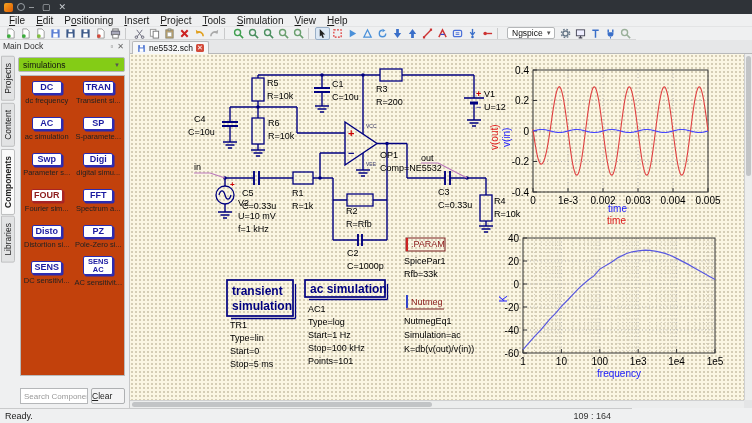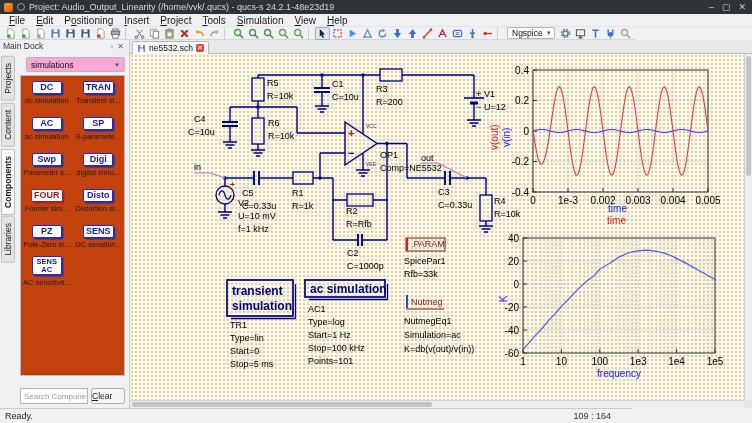--- a/index.html
+++ b/index.html
@@ -32,21 +32,21 @@
   
   .dock{position:absolute;left:0;top:40px;width:130px;height:368px;background:#eff0f1;border-right:1px solid #c7c8c9;}
   .dock-header{height:12px;font-size:8.5px;color:#333;padding:1px 3px;display:flex;align-items:center;}
   .dock-header .sp{flex:1;}
   .dock-header .dh-btn{color:#666;font-size:8px;padding:0 2px;}
   .vtabs{position:absolute;left:0;top:14px;width:17px;bottom:0;}
   .vtab{writing-mode:vertical-rl;transform:rotate(180deg);background:#e2e3e4;border:1px solid #bfc0c1;
         font-size:8.5px;color:#222;padding:6px 1px;margin:2px 1px;border-radius:2px 0 0 2px;text-align:center;}
   .vtab.active{background:#fafafa;font-weight:bold;}
   .dock-panel{position:absolute;left:17px;top:14px;right:1px;bottom:0;}
-  .cat-combo{position:absolute;left:9px;top:3px;right:3px;height:15px;background:#f9a8d4;border:1px solid #b5b7b9;
+  .cat-combo{position:absolute;left:1px;top:3px;right:3px;height:15px;background:#84cc16;border:1px solid #b5b7b9;
              border-radius:2px;font-size:8.5px;display:flex;align-items:center;padding:0 4px;}
   .cat-combo .sp{flex:1;}
   .comp-area{position:absolute;left:3px;top:21px;right:3px;bottom:32px;background:#c2410c;border:1px solid #b9babb;
              overflow:hidden;}
   .comp-grid{display:grid;grid-template-columns:1fr 1fr;row-gap:3px;}
   .comp-cell{text-align:center;height:33px;}
   .comp-btn{display:inline-block;min-width:30px;padding:1px 2px;background:#fff;border:1.5px solid #2b2bb0;
             border-radius:2px;box-shadow:1.5px 1.5px 0 #2b2bb0;color:#1a1aa0;font-weight:bold;font-size:9px;line-height:1;}
   .comp-btn.two{font-size:7.5px;}
   .comp-btn.red{border-color:#a82424;box-shadow:1.5px 1.5px 0 #a82424;color:#8d1d1d;}
@@ -79,21 +79,20 @@
   .status-right{padding-right:16px;color:#333;}
 </style>
 </head>
 <body>
 
 <div class="app">
 
   <div class="titlebar">
     <span class="app-icon"></span>
     <span class="win-icon"></span>
-    <span class="title-text">Project: Audio_Output_Linearity (/home/vvk/.qucs) - qucs-s 24.2.1-48e23d19</span>
     <span class="winbtns">
       <span>–</span>
       <span>▢</span>
       <span>✕</span>
     </span>
   </div>
 
   <div class="menubar" id="menubar">
       <span class="menu-item"><u>F</u>ile</span>
       <span class="menu-item"><u>E</u>dit</span>
@@ -349,33 +348,35 @@
       </div>
     <div class="dock-panel">
       <div class="cat-combo">
         <span>simulations</span>
         <span class="sp"></span>
           <span style="font-size:6px;color:#555;">▼</span>
       </div>
       <div class="comp-area">
         <div class="comp-grid" id="comp-grid">
             <div class="comp-cell"><div class="comp-btn">DC</div>
-                  <div class="comp-cap">dc simulation</div></div>
+                  <div class="comp-cap">dc frequency</div></div>
             <div class="comp-cell"><div class="comp-btn">TRAN</div>
                   <div class="comp-cap">Transient si...</div></div>
             <div class="comp-cell"><div class="comp-btn">AC</div>
                   <div class="comp-cap">ac simulation</div></div>
             <div class="comp-cell"><div class="comp-btn">SP</div>
                   <div class="comp-cap">S-paramete...</div></div>
             <div class="comp-cell"><div class="comp-btn">Swp</div>
                   <div class="comp-cap">Parameter s...</div></div>
             <div class="comp-cell"><div class="comp-btn">Digi</div>
                   <div class="comp-cap">digital simu...</div></div>
             <div class="comp-cell"><div class="comp-btn red">FOUR</div>
                   <div class="comp-cap">Fourier sim...</div></div>
+            <div class="comp-cell"><div class="comp-btn">FFT</div>
+                  <div class="comp-cap">Spectrum a...</div></div>
             <div class="comp-cell"><div class="comp-btn">Disto</div>
                   <div class="comp-cap">Distortion si...</div></div>
             <div class="comp-cell"><div class="comp-btn">PZ</div>
                   <div class="comp-cap">Pole-Zero si...</div></div>
             <div class="comp-cell"><div class="comp-btn">SENS</div>
                   <div class="comp-cap">DC sensitivi...</div></div>
             <div class="comp-cell"><div class="comp-btn two">SENS<br>AC</div>
                   <div class="comp-cap">AC sensitivit...</div></div>
           </div>
       </div>

